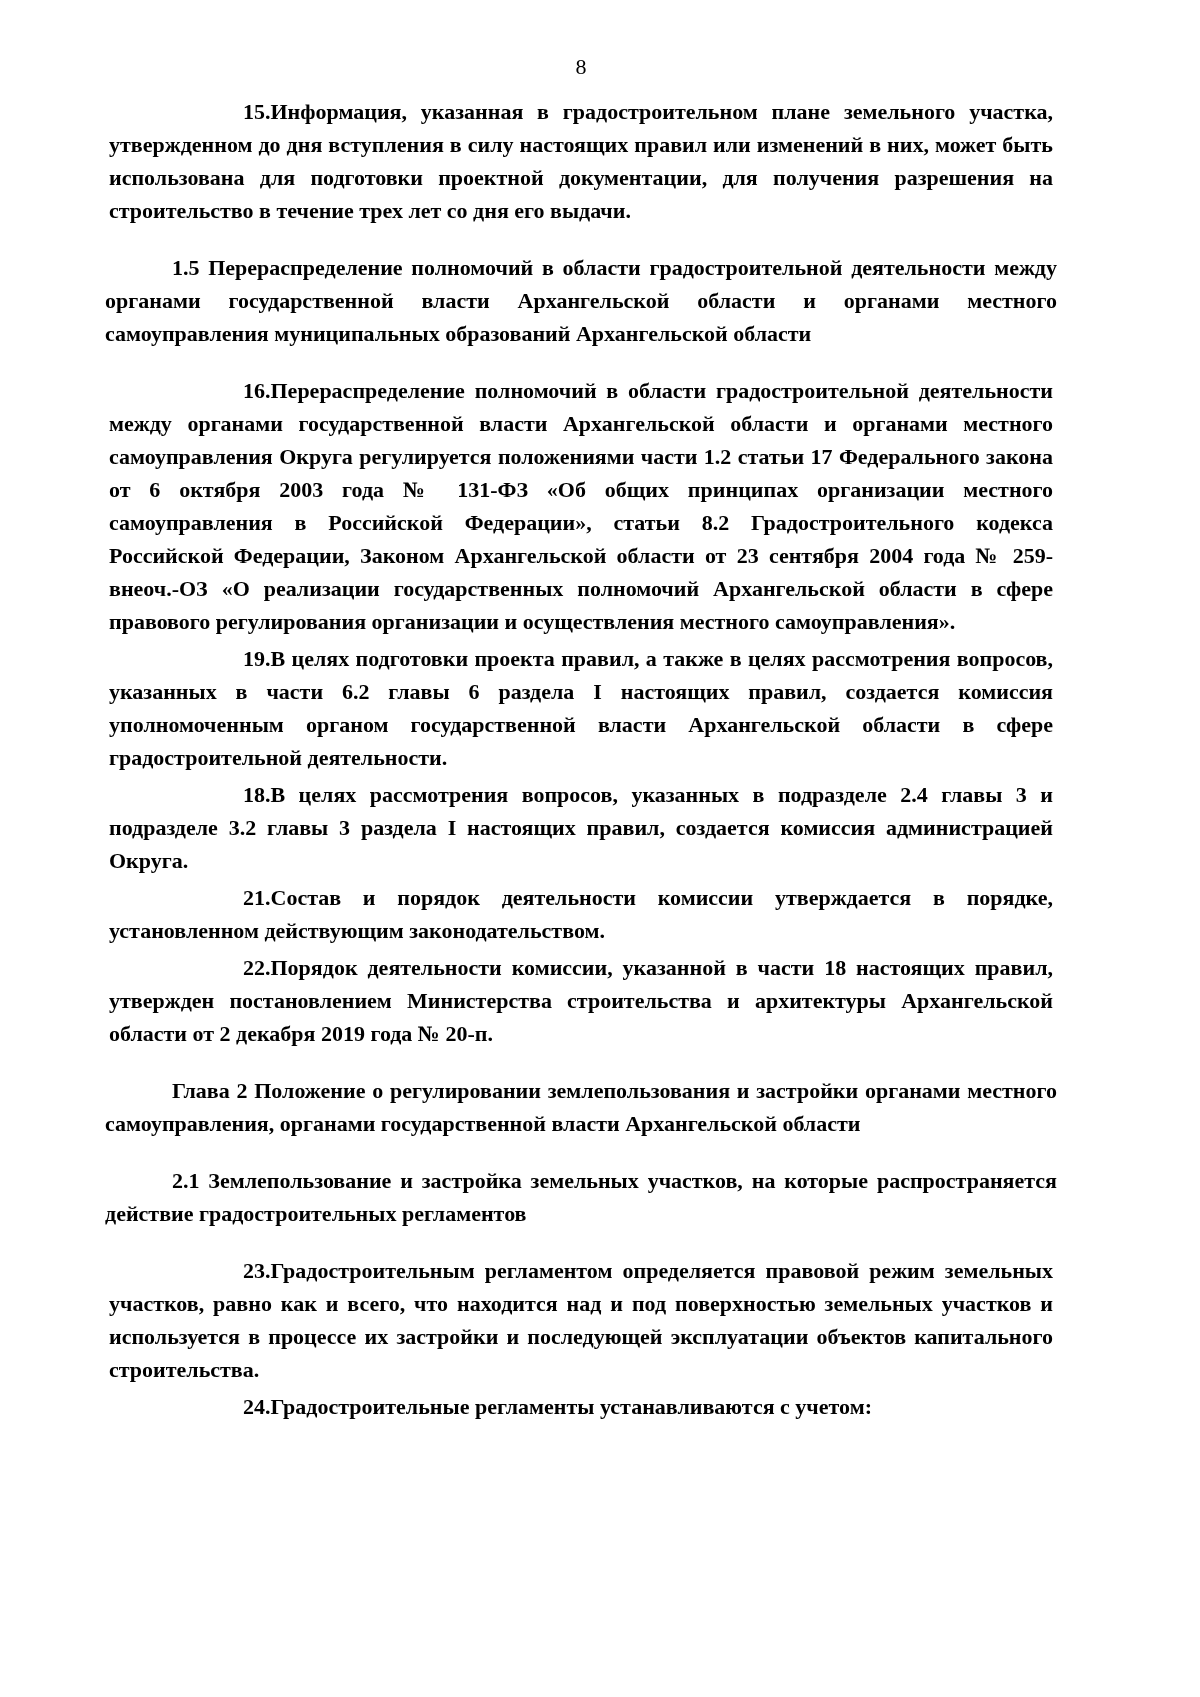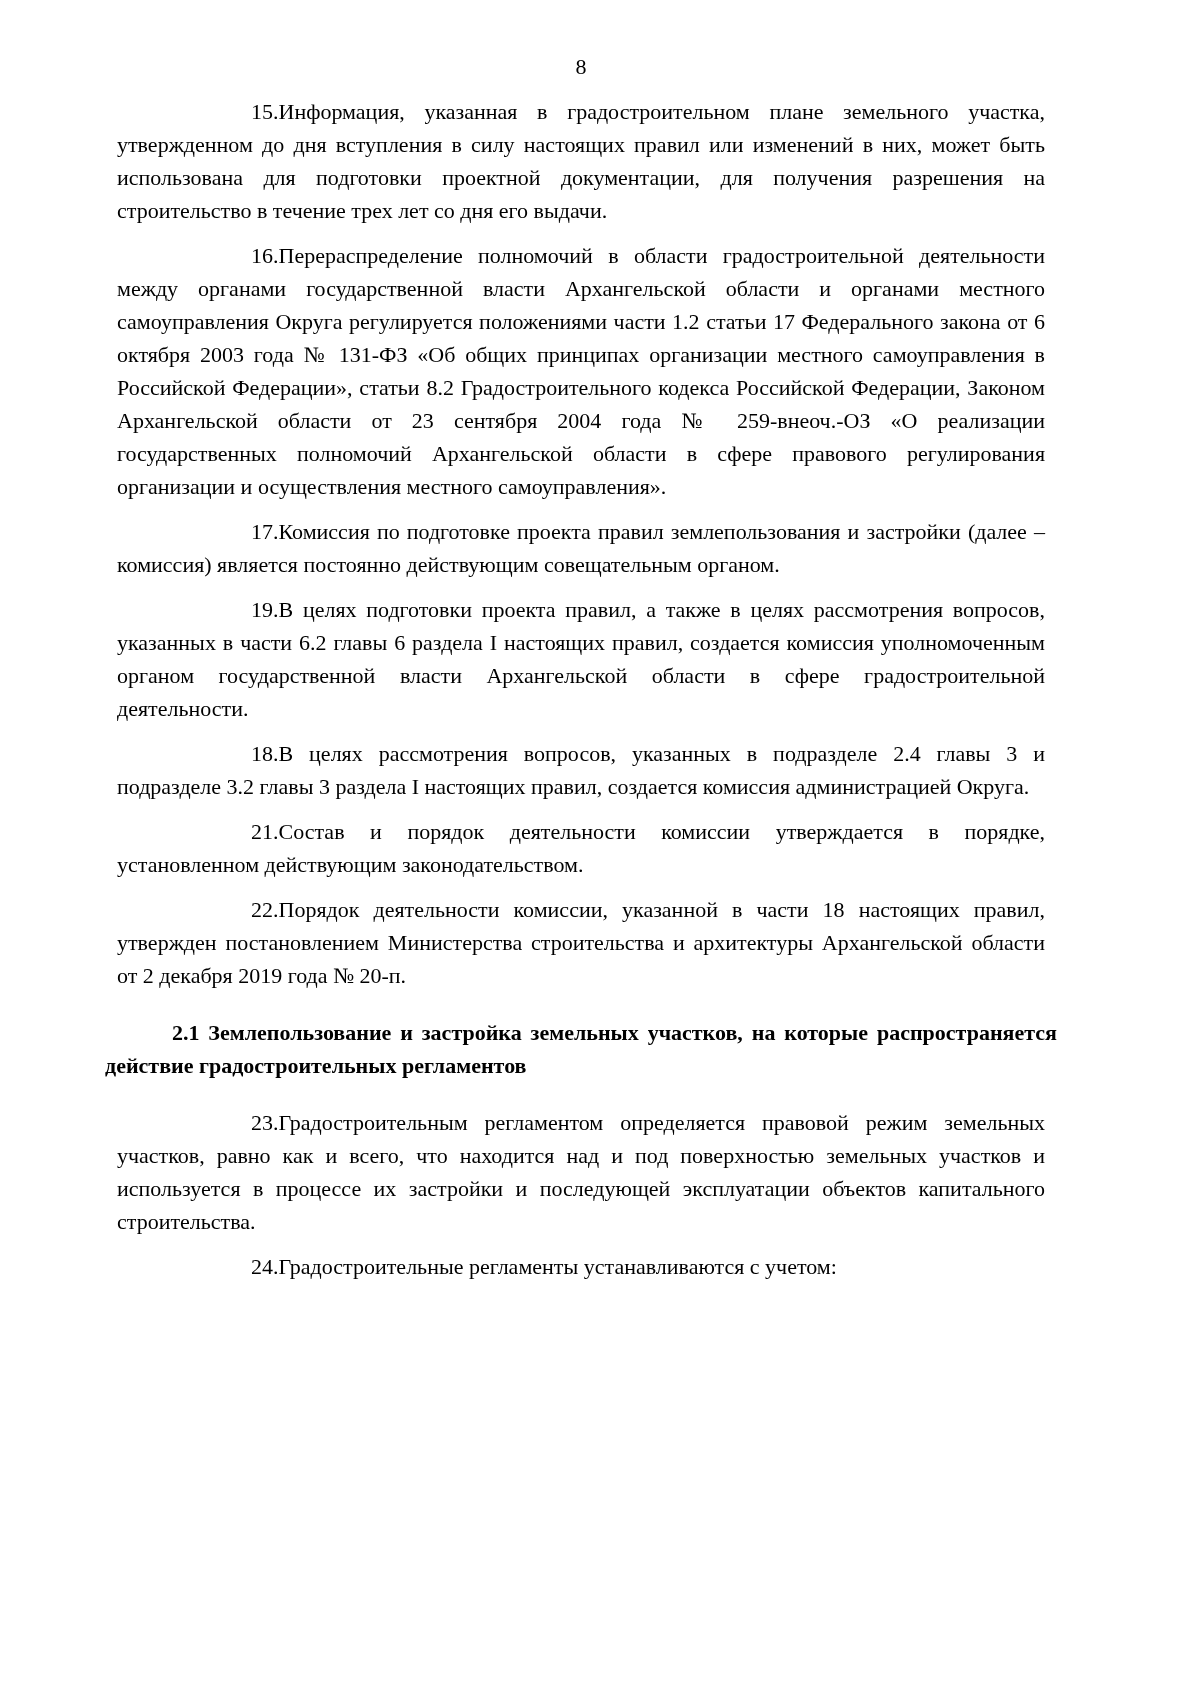--- a/index.html
+++ b/index.html
@@ -18,23 +18,24 @@
     font-size: 22px;
     line-height: 33px;
     color: #000000;
     overflow: hidden;
   }
   .page-number {
     text-align: center;
     margin: 0 0 12px 0;
   }
   .para {
-    margin: 12px;
+    margin: 4px;
     text-align: justify;
     text-indent: 67px;
+    font-weight: bold;
   }
   .para .pnum {
     display: inline-block;
     min-width: 65px;
   }
   .heading {
     margin: 24px 0;
     font-weight: bold;
     text-align: justify;
     text-indent: 67px;
@@ -42,35 +43,36 @@
 </style>
 </head>
 <body>
 
 <div class="page">
 
   <div class="page-number">8</div>
 
   <p class="para"><span class="pnum">15.</span><span>Информация, указанная в градостроительном плане земельного участка, утвержденном до дня вступления в силу настоящих правил или изменений в них, может быть использована для подготовки проектной документации, для получения разрешения на строительство в течение трех лет со дня его выдачи.</span></p>
 
+  <p class="heading">1.5 Перераспределение полномочий в области градостроительной деятельности между органами государственной власти Архангельской области и органами местного самоуправления муниципальных образований Архангельской области</p>
 
   <p class="para"><span class="pnum">16.</span><span>Перераспределение полномочий в области градостроительной деятельности между органами государственной власти Архангельской области и органами местного самоуправления Округа регулируется положениями части 1.2 статьи 17 Федерального закона от 6 октября 2003 года № 131-ФЗ «Об общих принципах организации местного самоуправления в Российской Федерации», статьи 8.2 Градостроительного кодекса Российской Федерации, Законом Архангельской области от 23 сентября 2004 года № 259-внеоч.-ОЗ «О реализации государственных полномочий Архангельской области в сфере правового регулирования организации и осуществления местного самоуправления».</span></p>
 
 
-  <p class="para"><span class="pnum">17.</span><span>Комиссия по подготовке проекта правил землепользования и застройки (далее – комиссия) является постоянно действующим совещательным органом.</span></p>
 
   <p class="para"><span class="pnum">19.</span><span>В целях подготовки проекта правил, а также в целях рассмотрения вопросов, указанных в части 6.2 главы 6 раздела I настоящих правил, создается комиссия уполномоченным органом государственной власти Архангельской области в сфере градостроительной деятельности.</span></p>
 
   <p class="para"><span class="pnum">18.</span><span>В целях рассмотрения вопросов, указанных в подразделе 2.4 главы 3 и подразделе 3.2 главы 3 раздела I настоящих правил, создается комиссия администрацией Округа.</span></p>
 
 
   <p class="para"><span class="pnum">21.</span><span>Состав и порядок деятельности комиссии утверждается в порядке, установленном действующим законодательством.</span></p>
 
   <p class="para"><span class="pnum">22.</span><span>Порядок деятельности комиссии, указанной в части 18 настоящих правил, утвержден постановлением Министерства строительства и архитектуры Архангельской области от 2 декабря 2019 года № 20-п.</span></p>
 
+  <p class="heading">Глава 2 Положение о регулировании землепользования и застройки органами местного самоуправления, органами государственной власти Архангельской области</p>
 
   <p class="heading">2.1 Землепользование и застройка земельных участков, на которые распространяется действие градостроительных регламентов</p>
 
   <p class="para"><span class="pnum">23.</span><span>Градостроительным регламентом определяется правовой режим земельных участков, равно как и всего, что находится над и под поверхностью земельных участков и используется в процессе их застройки и последующей эксплуатации объектов капитального строительства.</span></p>
 
   <p class="para"><span class="pnum">24.</span><span>Градостроительные регламенты устанавливаются с учетом:</span></p>
 
 </div>
 
 </body></html>

